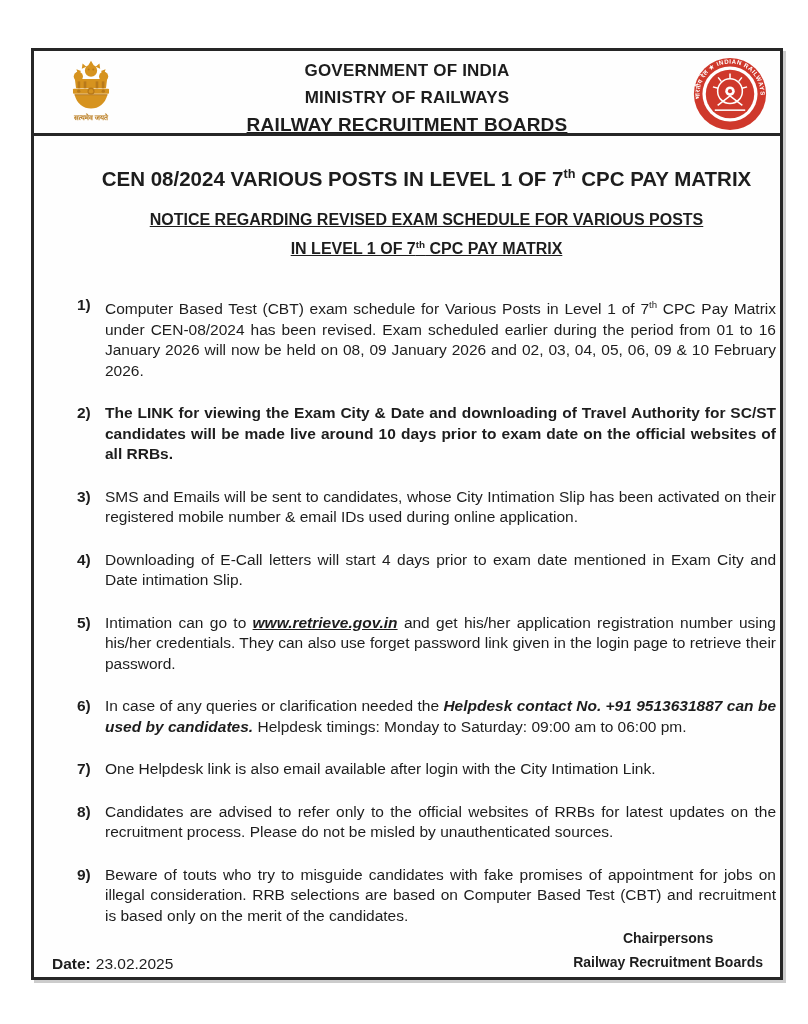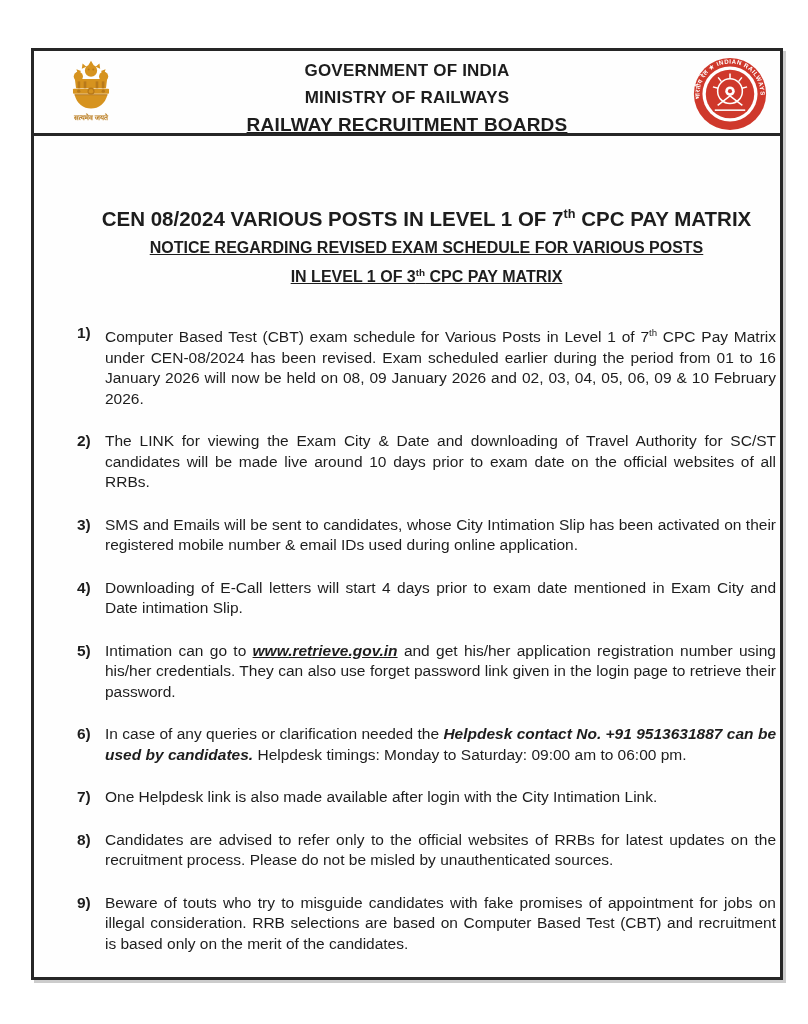--- a/index.html
+++ b/index.html
@@ -15,21 +15,20 @@
   .doc {
     position: absolute;
     left: 31px; top: 48px;
     width: 752px; height: 932px;
     border: 3px solid #262626;
     background: #fefefe;
     box-shadow: 3px 3px 0 rgba(110,110,110,0.35);
     display: flex;
     flex-direction: column;
     overflow: hidden;
-    gap: 40px;
   }
   
   .doc-header {
     position: relative;
     height: 85px;
     flex: 0 0 85px;
     border-bottom: 3px solid #262626;
   }
   .emblem {
     position: absolute; left: 30px; top: 8px;
@@ -53,33 +52,33 @@
   .doc-body { flex: 1 1 auto; padding: 0 4px 0 43px; }
   .main-title {
     text-align: center; font-weight: bold;
     font-size: 20.5px; line-height: 24px;
     margin-top: 26px;
   }
   .main-title sup, .notice-heading sup { font-size: 0.62em; }
   .notice-heading {
     text-align: center; font-weight: bold;
     font-size: 16px; line-height: 25px;
-    margin-top: 4px;
+    margin-top: 16px;
   }
   .notice-heading .u { text-decoration: underline; }
   .items { margin-top: 34px; }
   .item {
     display: flex;
     font-size: 15.5px; line-height: 20.5px;
     margin-bottom: 22px;
   }
   .item:last-child { margin-bottom: 0; }
   .item .num { flex: 0 0 28px; font-weight: bold; }
   .item .text { flex: 1 1 auto; text-align: justify; }
-  .item.bold .text { font-weight: normal; }
+  .item.bold .text { font-weight: bold; }
   .item sup { font-size: 0.62em; }
   .doc-link { font-weight: bold; font-style: italic; text-decoration: underline; color: inherit; }
   .bi { font-weight: bold; font-style: italic; }
   
   .footer {
     flex: 0 0 auto;
     display: flex; justify-content: space-between; align-items: flex-end;
     padding: 0 17px 22px 18px;
   }
   .date-line { font-size: 15.5px; line-height: 21px; }
@@ -147,21 +146,21 @@
       </svg>
     </div>
   </div>
 
   <div class="doc-body">
 
     <div class="main-title"><span>CEN 08/2024 VARIOUS POSTS IN LEVEL 1 OF 7</span><sup>th</sup><span> CPC PAY MATRIX</span></div>
 
     <div class="notice-heading">
       <div><span class="u">NOTICE REGARDING REVISED EXAM SCHEDULE FOR VARIOUS POSTS</span></div>
-      <div><span class="u"><span>IN LEVEL 1 OF 3</span><sup>th</sup><span> CPC PAY MATRIX</span></span></div>
+      <div><span class="u"><span>IN LEVEL 1 OF 7</span><sup>th</sup><span> CPC PAY MATRIX</span></span></div>
     </div>
 
     <div class="items">
 
       <div class="item">
         <span class="num">1)</span>
         <span class="text"><span>Computer Based Test (CBT) exam schedule for Various Posts in Level 1 of 7</span><sup>th</sup><span> CPC Pay Matrix under CEN-08/2024 has been revised. Exam scheduled earlier during the period from 01 to 16 January 2026 will now be held on 08, 09 January 2026 and 02, 03, 04, 05, 06, 09 &amp; 10 February 2026.</span></span>
       </div>
 
       <div class="item bold">
@@ -184,21 +183,21 @@
         <span class="text"><span>Intimation can go to </span><a class="doc-link" href="#">www.retrieve.gov.in</a><span> and get his/her application registration number using his/her credentials. They can also use forget password link given in the login page to retrieve their password.</span></span>
       </div>
 
       <div class="item">
         <span class="num">6)</span>
         <span class="text"><span>In case of any queries or clarification needed the </span><span class="bi">Helpdesk contact No. +91 9513631887 can be used by candidates.</span><span> Helpdesk timings: Monday to Saturday: 09:00 am to 06:00 pm.</span></span>
       </div>
 
       <div class="item">
         <span class="num">7)</span>
-        <span class="text">One Helpdesk link is also made available after login with the City Intimation Link.</span>
+        <span class="text">One Helpdesk link is also email available after login with the City Intimation Link.</span>
       </div>
 
       <div class="item">
         <span class="num">8)</span>
         <span class="text">Candidates are advised to refer only to the official websites of RRBs for latest updates on the recruitment process. Please do not be misled by unauthenticated sources.</span>
       </div>
 
       <div class="item">
         <span class="num">9)</span>
         <span class="text">Beware of touts who try to misguide candidates with fake promises of appointment for jobs on illegal consideration. RRB selections are based on Computer Based Test (CBT) and recruitment is based only on the merit of the candidates.</span>

